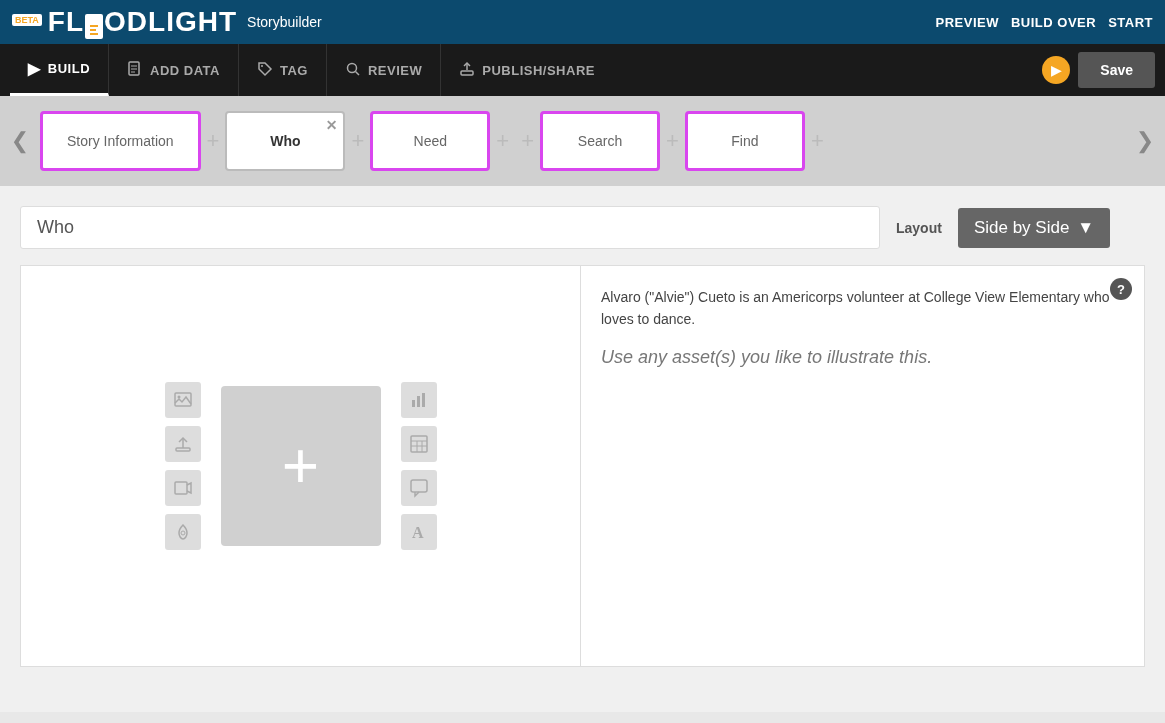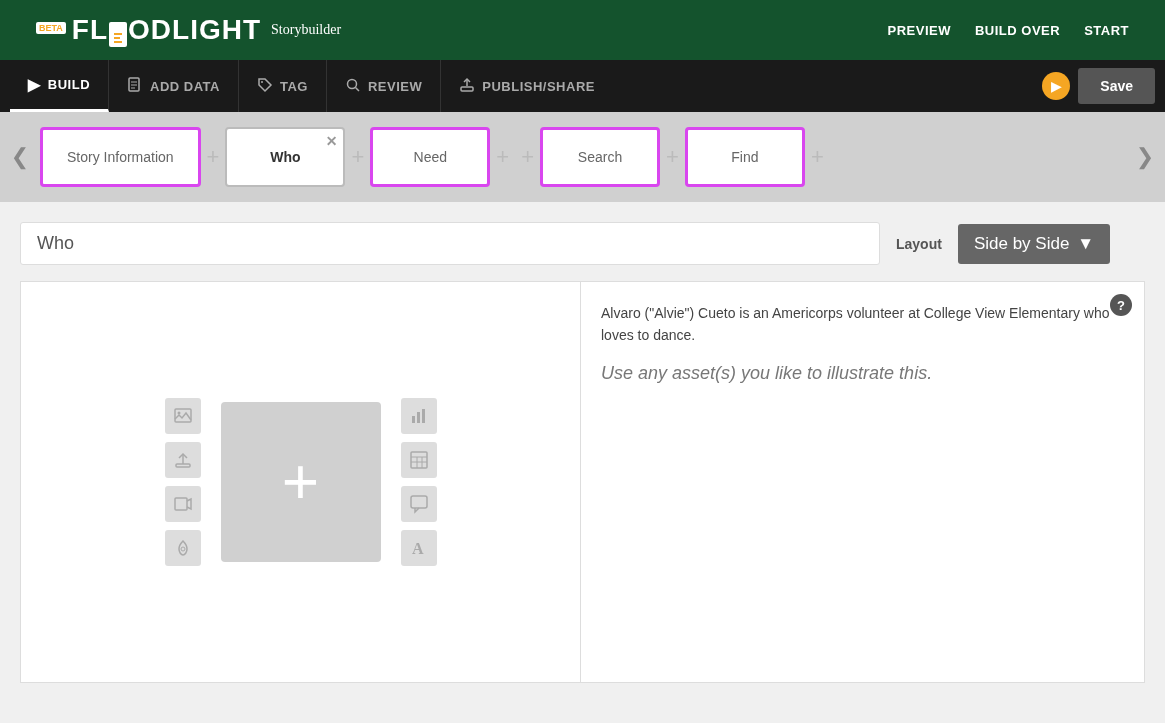--- a/index.html
+++ b/index.html
@@ -1,25 +1,25 @@
 <!DOCTYPE html>
 <html><head>
   <meta charset="utf-8">
   <style>
     * { margin: 0; padding: 0; box-sizing: border-box; }
     body { font-family: Arial, sans-serif; background: #e8e8e8; width: 1165px; min-height: 723px; overflow-x: hidden; }
 
     
     .header {
-      background: #14532d;
-      height: 60px;
+      background: #0c4a6e;
+      height: 44px;
       display: flex;
       align-items: center;
       justify-content: space-between;
-      padding: 0 36px;
+      padding: 0 12px;
     }
     .logo-area {
       display: flex;
       align-items: center;
       gap: 6px;
     }
     .beta-badge {
       background: white;
       color: #f5a623;
       font-size: 9px;
@@ -34,26 +34,25 @@
       font-size: 28px;
       font-weight: 900;
       letter-spacing: 1px;
       text-transform: uppercase;
     }
     .storybuilder-text {
       color: white;
       font-size: 14px;
       font-weight: normal;
       margin-left: 4px;
-      font-family: Liberation Serif, serif;
     }
     .header-nav {
       display: flex;
       align-items: center;
-      gap: 24px;
+      gap: 12px;
     }
     .header-nav a {
       color: white;
       text-decoration: none;
       font-size: 13px;
       font-weight: bold;
       letter-spacing: 0.5px;
     }
 
     

